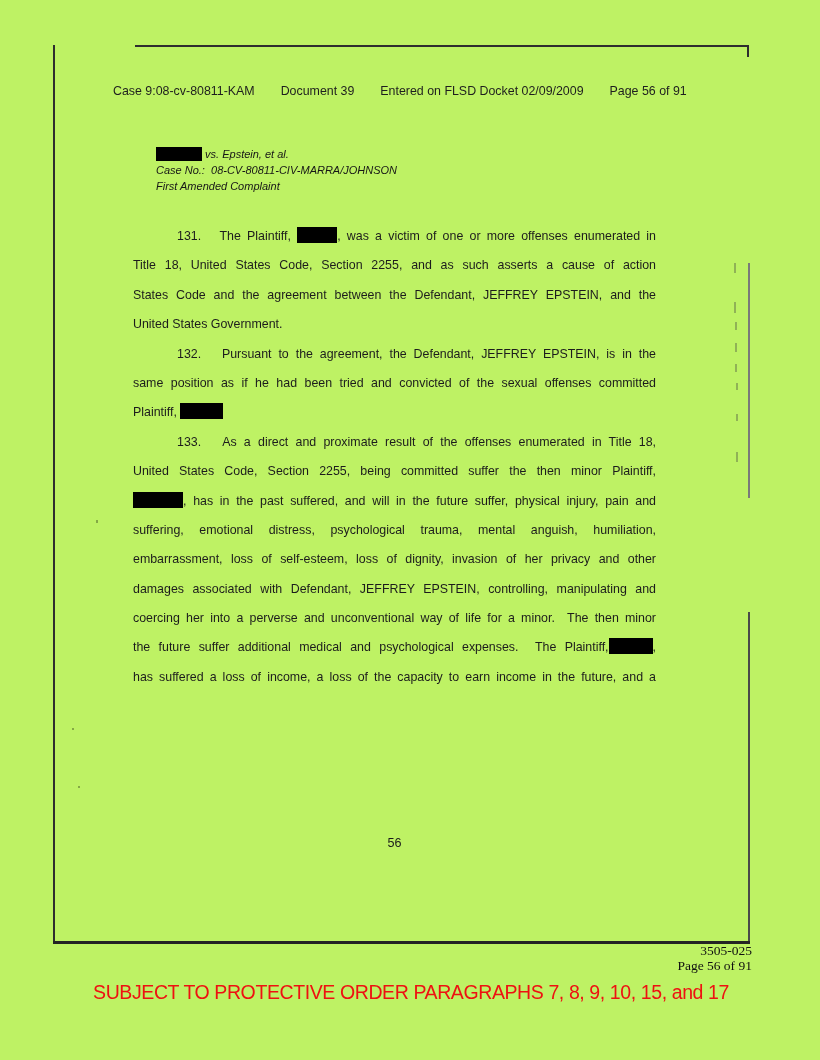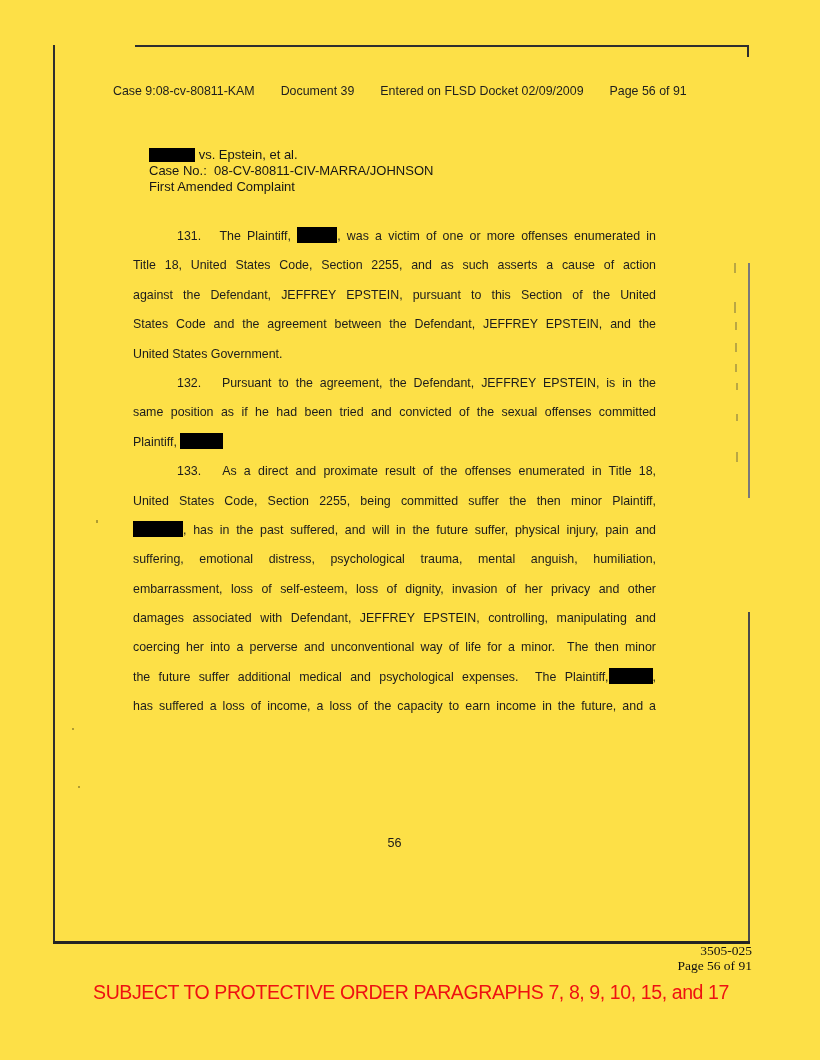--- a/index.html
+++ b/index.html
@@ -1,36 +1,36 @@
 <!DOCTYPE html>
 <html><head>
 <meta charset="utf-8">
 <style>
   html,body { margin:0; padding:0; background:#ffffff; }
   .canvas {
-    position:relative; width:820px; height:1060px; background:#fde047;
+    position:relative; width:820px; height:1060px; background:#bef264;
     font-family:"Liberation Sans", sans-serif; color:#1b1b1b; overflow:hidden;
   }
   
   .border { position:absolute; background:#3b3b3b; }
   .b-left   { left:53px;  top:45px;  width:2px;   height:898px; background:#2e2e2e; }
   .b-top    { left:135px; top:45px;  width:614px; height:2px;   background:#2e2e2e; }
   .b-tick   { left:747px; top:45px;  width:2px;   height:12px;  background:#2e2e2e; }
   .b-rupper { left:748px; top:263px; width:2px;   height:235px; background:#7a7a7a; }
   .b-rlower { left:748px; top:612px; width:2px;   height:331px; background:#4a4a4a; }
   .b-bottom { left:53px;  top:941px; width:697px; height:3px;   background:#242424; }
   
   .artifact { position:absolute; background:rgba(60,60,60,0.35); }
   
   .header {
     position:absolute; left:113px; top:84px; display:flex; gap:26px;
     font-size:12.4px; white-space:nowrap; color:#1e1e1e;
   }
   
-  .caption { position:absolute; left:149px; top:147px; font-size:13px; line-height:15.9px; color:#161616; }
+  .caption { position:absolute; left:156px; top:147px; font-size:11px; line-height:15.9px; color:#161616;font-style:italic; }
   .redact { display:inline-block; background:#000; height:16px; vertical-align:-3px; }
   .caption .redact { height:13.5px; vertical-align:-2.5px; }
   
   .body-text {
     position:absolute; left:133px; top:222px; width:523px;
     font-size:12.4px; line-height:29.4px; color:#1c1c1c;
   }
   .bline { text-align:justify; text-align-last:justify; height:29.4px; }
   .bline.flush { text-align-last:left; }
   .bline.indent { text-indent:44px; }
@@ -82,21 +82,20 @@
 
   <div class="caption">
     <div><span class="redact" style="width:46px"></span> <span>vs. Epstein, et al.</span></div>
     <div>Case No.:&nbsp; 08-CV-80811-CIV-MARRA/JOHNSON</div>
     <div>First Amended Complaint</div>
   </div>
 
   <div class="body-text">
       <div class="bline indent">131.&nbsp;&nbsp; The Plaintiff, <span class="redact" style="width: 40px;"></span>, was a victim of one or more offenses enumerated in</div>
       <div class="bline">Title 18, United States Code, Section 2255, and as such asserts a cause of action</div>
-      <div class="bline">against the Defendant, JEFFREY EPSTEIN, pursuant to this Section of the United</div>
       <div class="bline">States Code and the agreement between the Defendant, JEFFREY EPSTEIN, and the</div>
       <div class="bline flush">United States Government.</div>
       <div class="bline indent">132.&nbsp;&nbsp; Pursuant to the agreement, the Defendant, JEFFREY EPSTEIN, is in the</div>
       <div class="bline">same position as if he had been tried and convicted of the sexual offenses committed</div>
       <div class="bline flush">Plaintiff, <span class="redact" style="width: 43px;"></span></div>
       <div class="bline indent">133.&nbsp;&nbsp; As a direct and proximate result of the offenses enumerated in Title 18,</div>
       <div class="bline">United States Code, Section 2255, being committed suffer the then minor Plaintiff,</div>
       <div class="bline"><span class="redact" style="width: 50px;"></span>, has in the past suffered, and will in the future suffer, physical injury, pain and</div>
       <div class="bline">suffering, emotional distress, psychological trauma, mental anguish, humiliation,</div>
       <div class="bline">embarrassment, loss of self-esteem, loss of dignity, invasion of her privacy and other</div>

